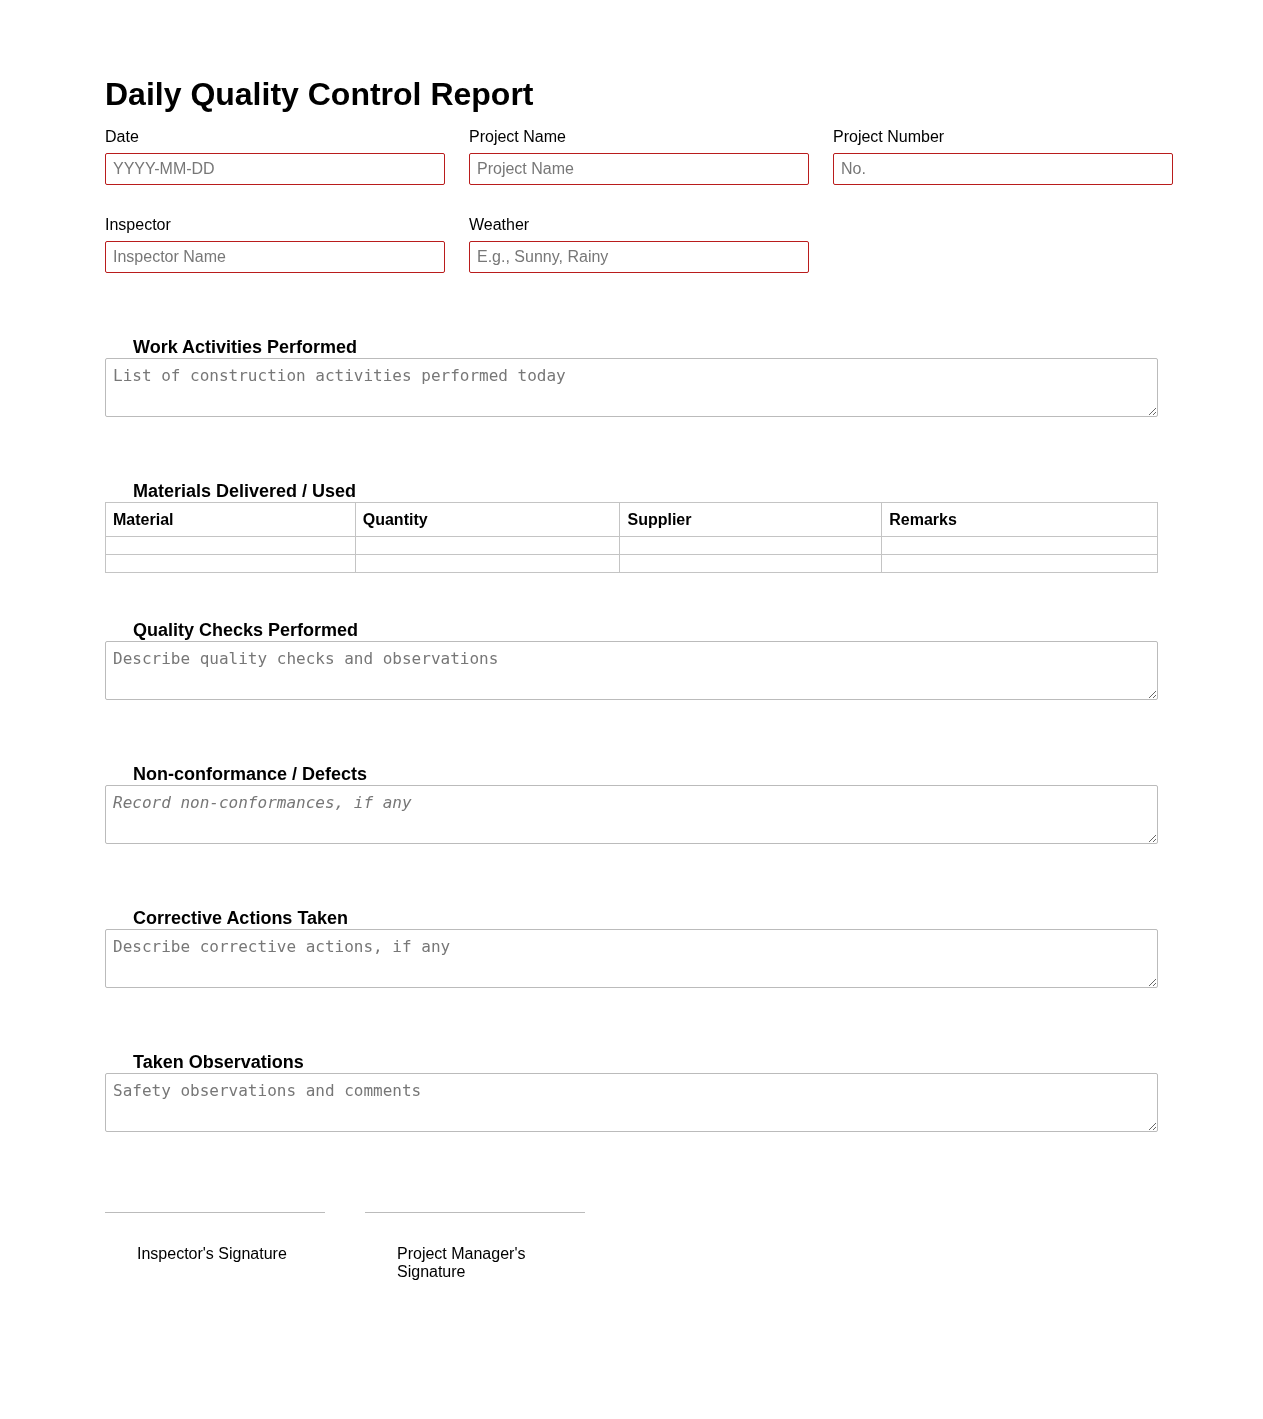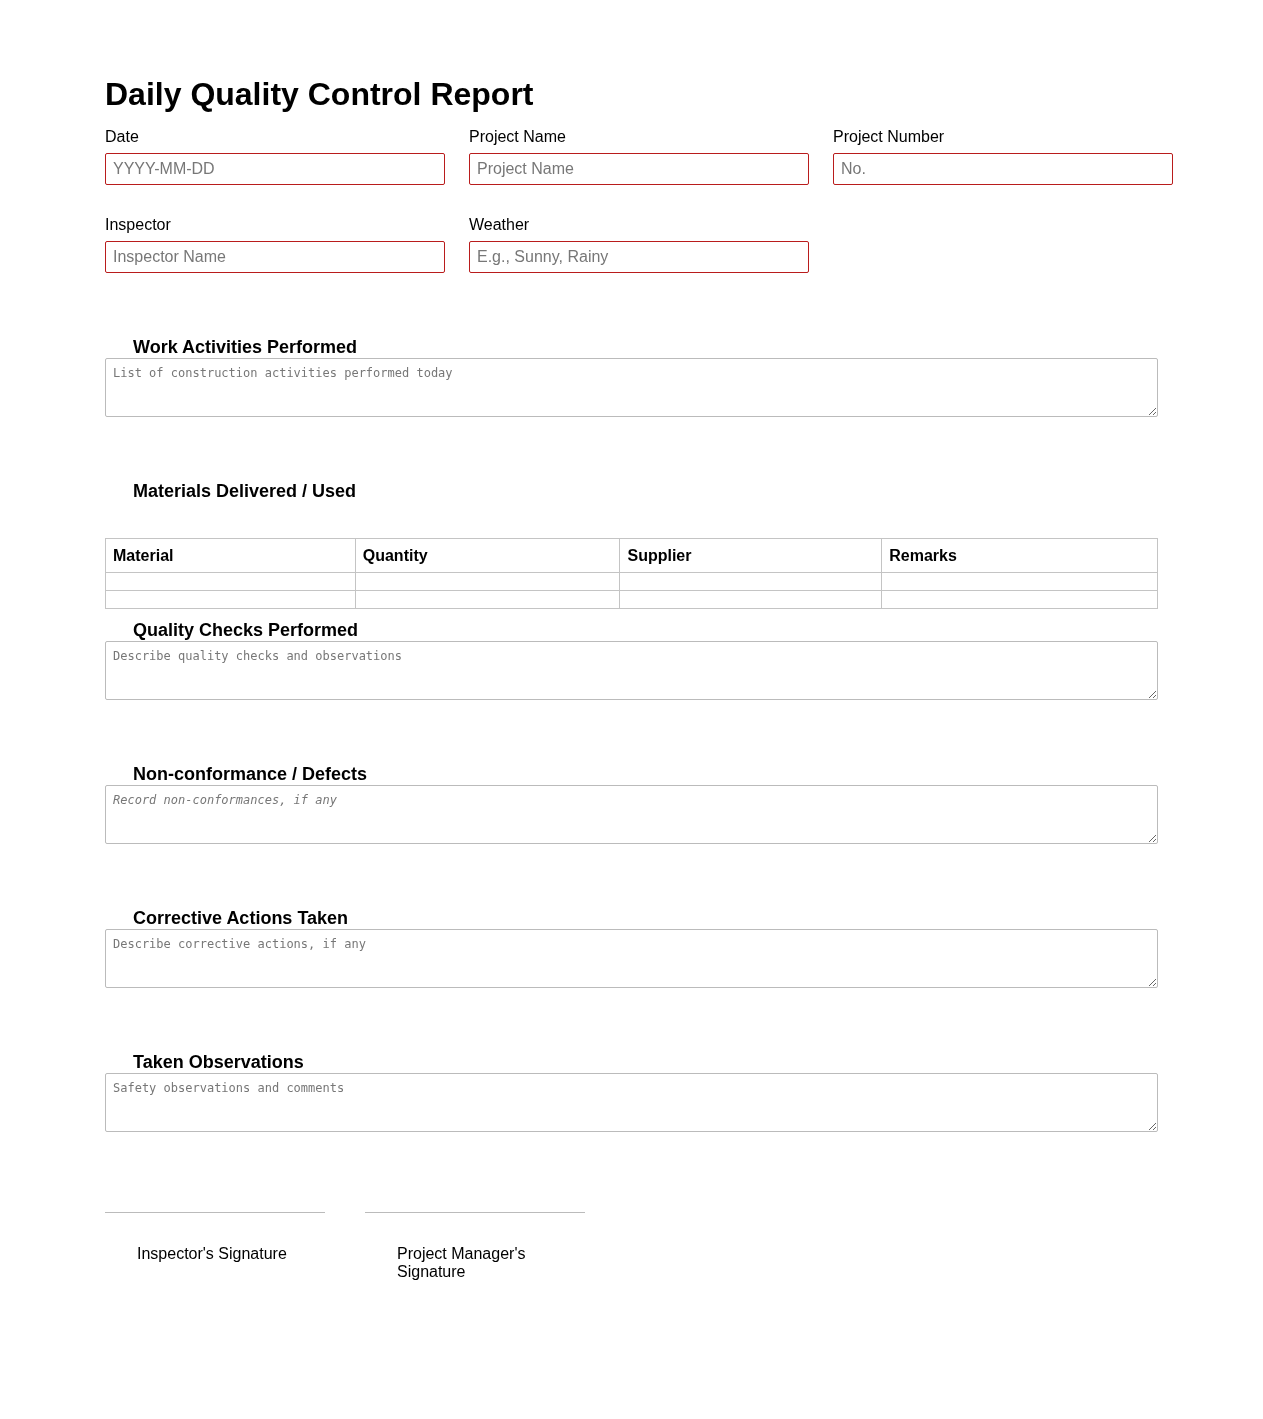--- a/index.html
+++ b/index.html
@@ -27,27 +27,26 @@
   .field input::placeholder { color: #777; }
   .section-title {
     position: absolute; left: 12px; margin: 16px;
     font-size: 18px; font-weight: bold; line-height: 22px;
   }
   textarea {
     position: absolute; left: 0; box-sizing: border-box;
     width: 1053px; height: 59px;
     border: 1px solid #bbbbbb; border-radius: 2px;
     padding: 7px 7px; font-family: "DejaVu Sans Mono", "Liberation Mono", monospace;
-    font-size: 12px; color: #000; background: #fff; outline: none; resize: vertical;
+    font-size: 16px; color: #000; background: #fff; outline: none; resize: vertical;
   }
   textarea::placeholder { color: #777; }
   table {
     position: absolute; left: 0; top: 502px; width: 1053px;
     border-collapse: collapse;
-    margin-top: 36px;
   }
   th, td { border: 1px solid #c4c4c4; text-align: left; }
   th { font-size: 16px; font-weight: bold; height: 34px; padding: 0 7px; box-sizing: border-box; }
   td { height: 17px; padding: 0; }
   .sig { position: absolute; top: 1212px; width: 220px; }
   .sig .line { border-top: 1px solid #bbbbbb; height: 0; }
   .sig .label { font-size: 16px; margin-top: 32px; line-height: 18px; margin-left: 32px; }
 </style>
 </head>
 <body>

